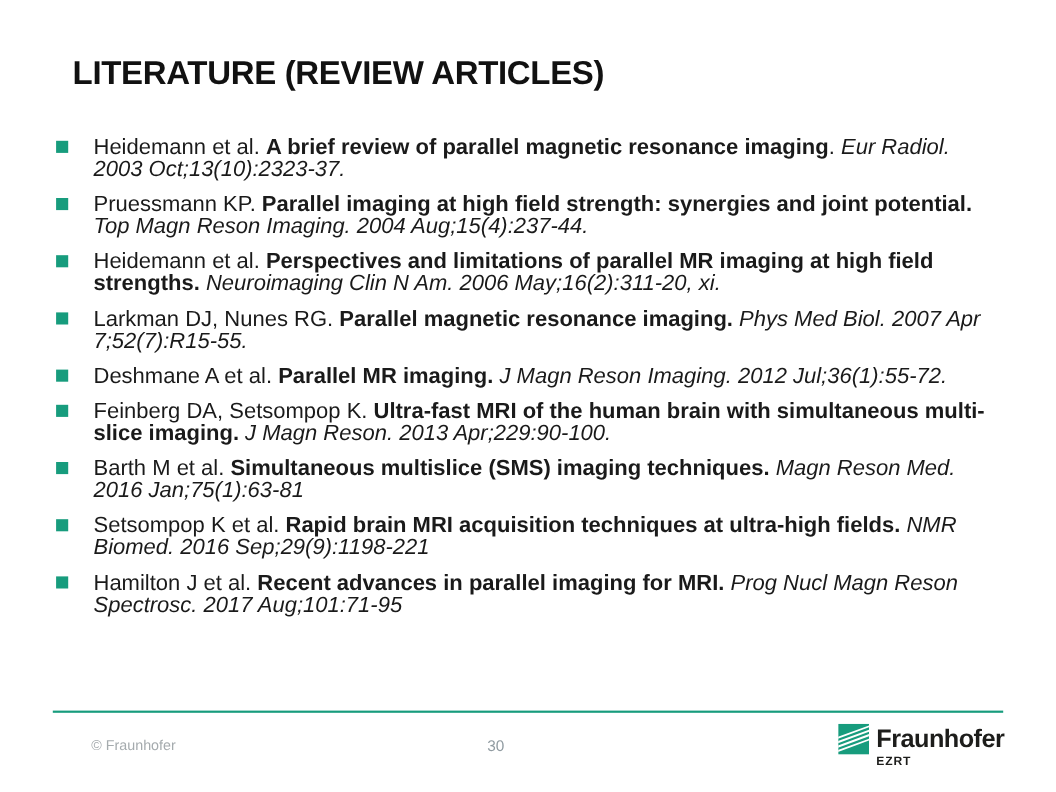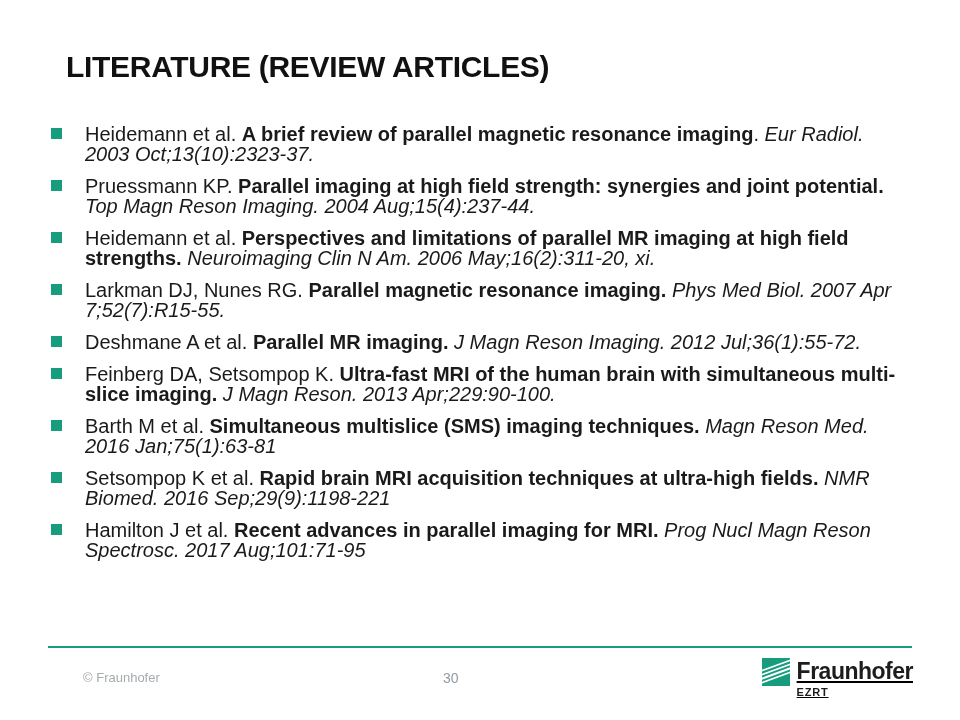--- a/index.html
+++ b/index.html
@@ -74,21 +74,21 @@
   }
   .logo {
     position: absolute;
     top: 658px;
     right: 47px;
     display: flex;
     align-items: flex-start;
     gap: 7px;
   }
   .logo-rect { fill: var(--accent, #179c7d); }
-  .logo-col { display: flex; flex-direction: column; text-decoration: underline; }
+  .logo-col { display: flex; flex-direction: column; }
   .logo-name {
     font-size: 23px;
     font-weight: 700;
     line-height: 27px;
     letter-spacing: -0.5px;
     color: var(--logo-text, #1d1d1b);
   }
   .logo-division {
     font-size: 11px;
     font-weight: 700;

